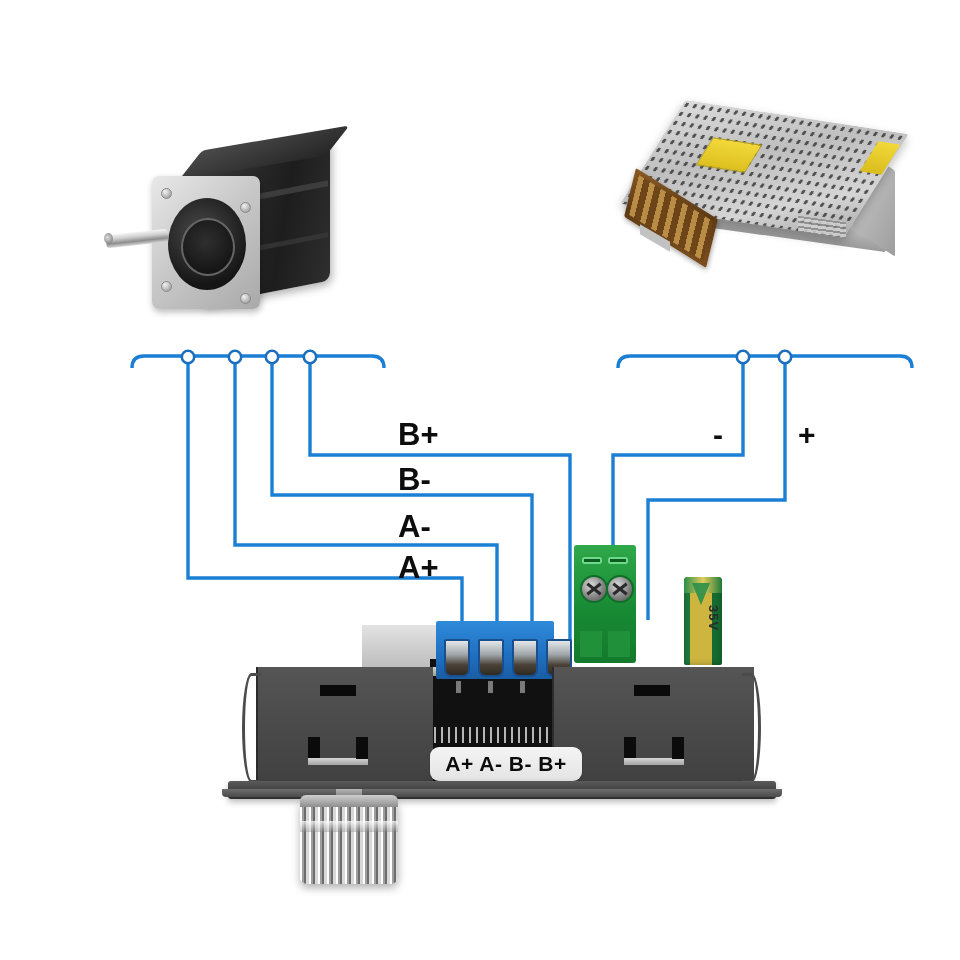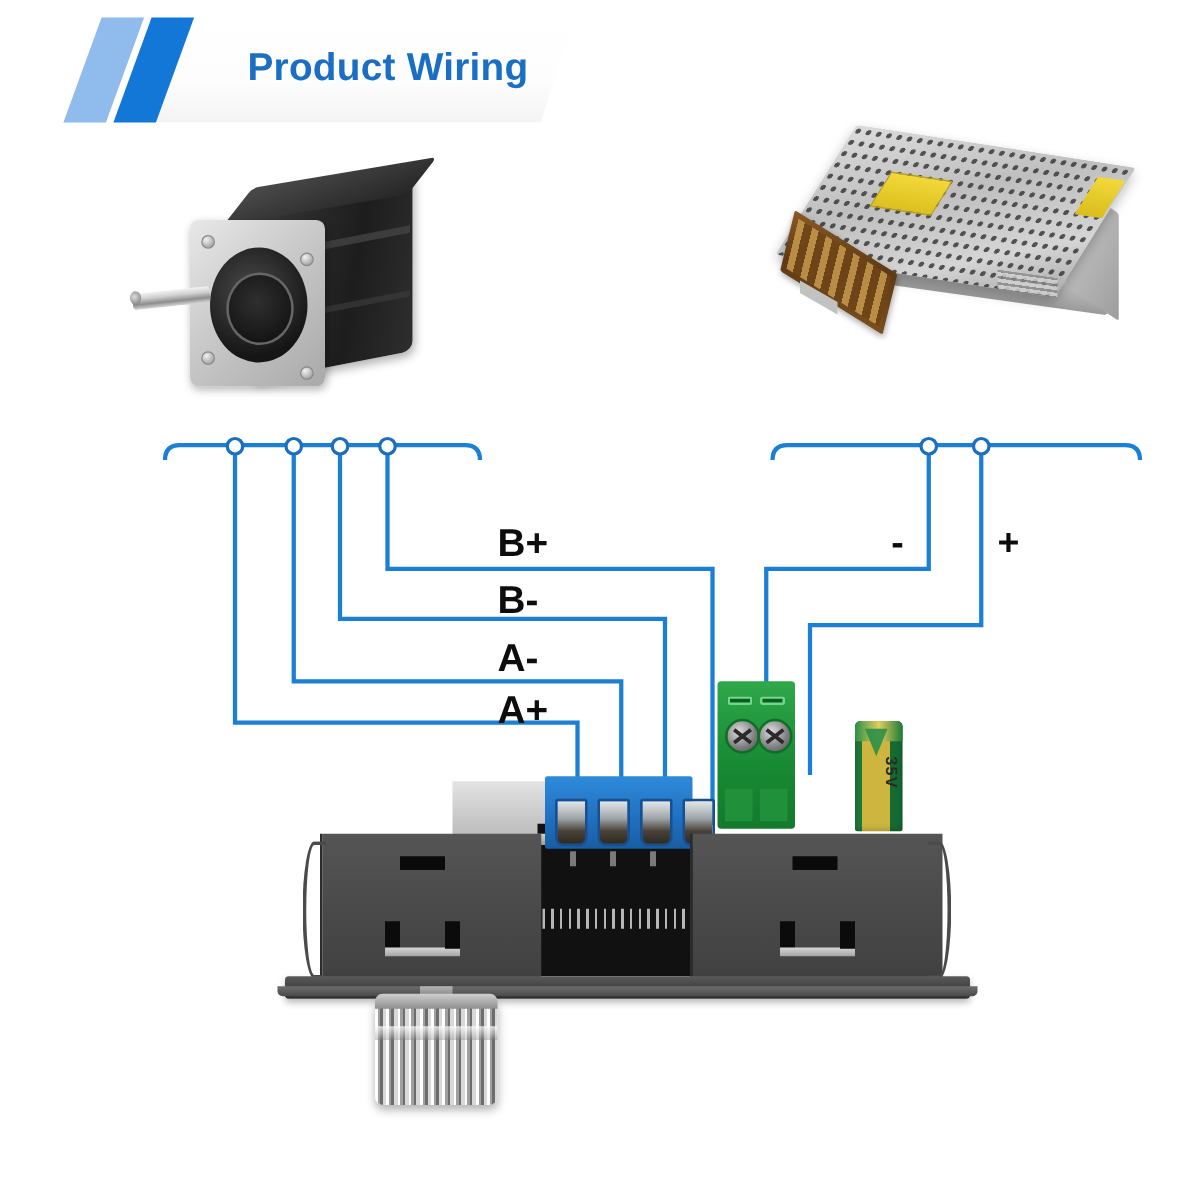--- a/index.html
+++ b/index.html
@@ -315,26 +315,20 @@
   }
   .label-plate span{
     font-size:21px;font-weight:bold;color:#0b0b0b;letter-spacing:.5px;
   }
 </style>
 </head>
 <body>
 
 <div id="stage">
 
-  <div class="banner">
-    <div class="banner-plate"></div>
-    <div class="slash light"></div>
-    <div class="slash dark"></div>
-    <div class="banner-title">Product Wiring</div>
-  </div>
 
   <div class="motor">
     <div class="motor-body"></div>
     <div class="motor-body-top"></div>
     <div class="motor-seam"></div>
     <div class="motor-seam2"></div>
     <div class="motor-face">
       <div class="motor-face-inner"></div>
       <div class="motor-face-ring"></div>
       <div class="motor-screw ms1"></div>
@@ -437,20 +431,23 @@
     <div class="bracket right">
       <div class="bk-slot"></div>
       <div class="bk-cut">
         <div class="bk-bar"></div>
       </div>
     </div>
 
     <div class="spring l"></div>
     <div class="spring r"></div>
 
+    <div class="label-plate">
+      <span>A+ A- B- B+</span>
+    </div>
 
     <div class="base"></div>
     <div class="base-lip"></div>
     <div class="knob-shaft"></div>
     <div class="knob"></div>
     <div class="knob-top"></div>
     <div class="knob-band"></div>
   </div>
 
 </div>

